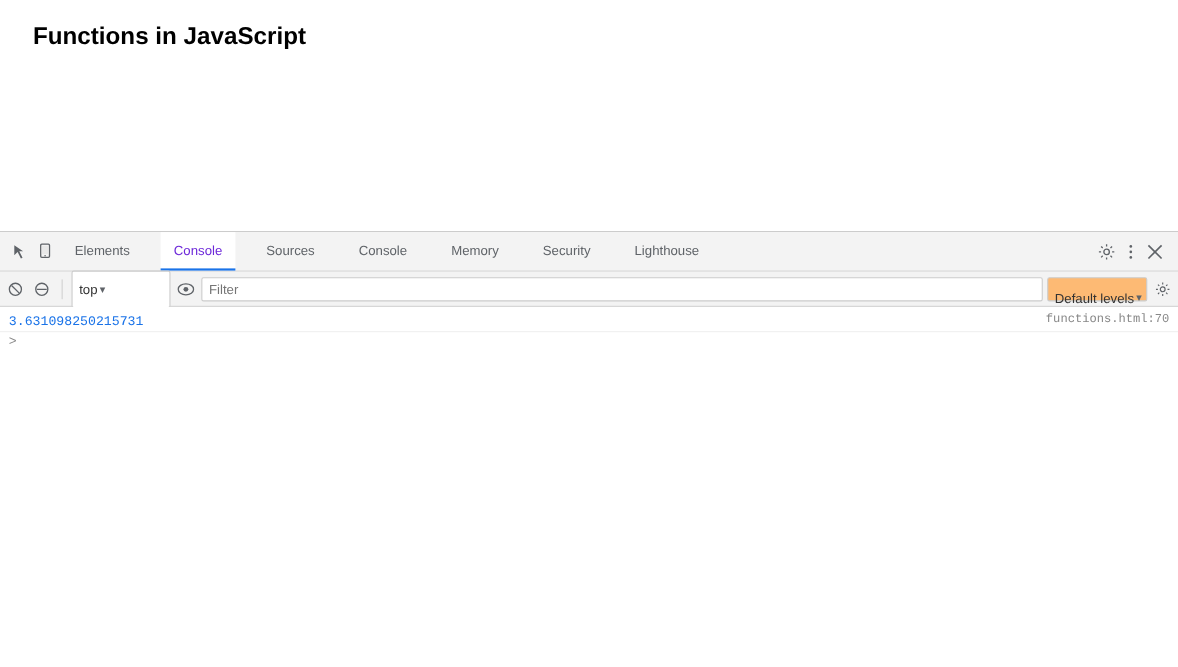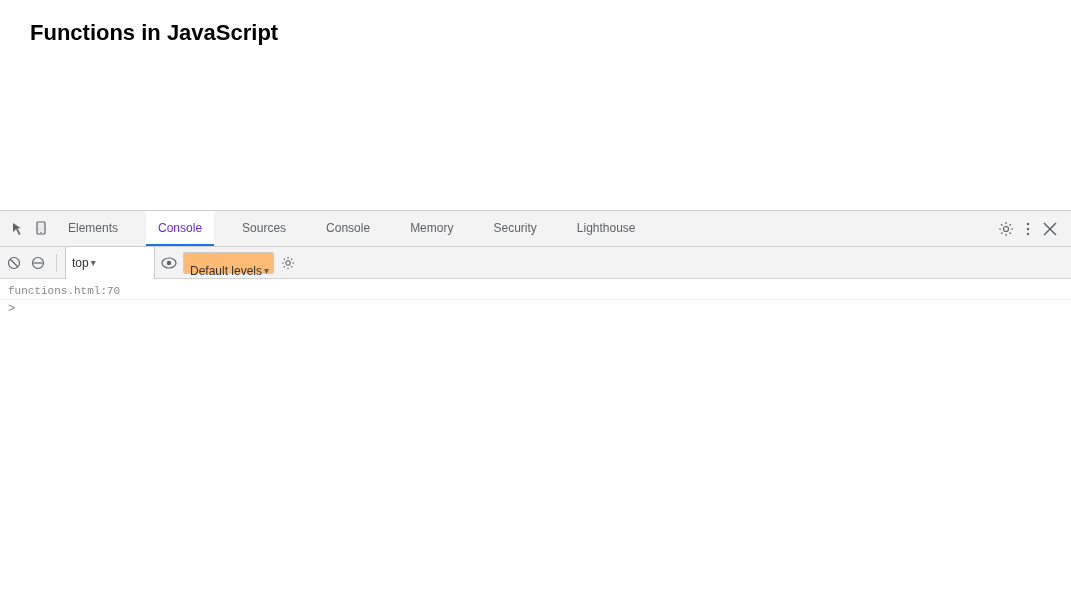--- a/index.html
+++ b/index.html
@@ -338,37 +338,39 @@
         <span class="arrow">▾</span>
       </div>
 
       <div class="eye-icon" title="Show live expressions">
         <svg width="16" height="12" viewBox="0 0 16 12">
           <ellipse cx="8" cy="6" rx="7" ry="5" stroke="#5f6368" stroke-width="1.2" fill="none"></ellipse>
           <circle cx="8" cy="6" r="2.2" fill="#5f6368"></circle>
         </svg>
       </div>
 
+      <input class="filter-input" type="text" placeholder="Filter" style="">
 
       <div class="levels-selector">
         <span>Default levels</span>
         <span class="arrow">▾</span>
       </div>
 
       <div class="console-settings-icon" title="Console settings">
         <svg width="14" height="14" viewBox="0 0 16 16" fill="none">
           <circle cx="8" cy="8" r="2.5" stroke="#5f6368" stroke-width="1.2" fill="none"></circle>
           <path d="M8 1v2M8 13v2M1 8h2M13 8h2M3.05 3.05l1.42 1.42M11.53 11.53l1.42 1.42M3.05 12.95l1.42-1.42M11.53 4.47l1.42-1.42" stroke="#5f6368" stroke-width="1.2"></path>
         </svg>
       </div>
     </div>
 
     <div class="console-output">
 
       <div class="console-log-row">
+        <span class="console-log-value">3.631098250215731</span>
         <span class="console-log-source">functions.html:70</span>
       </div>
 
       <div class="console-prompt-row">
         <span class="console-prompt-icon">&gt;</span>
       </div>
 
     </div>
   </div>
 </div>

